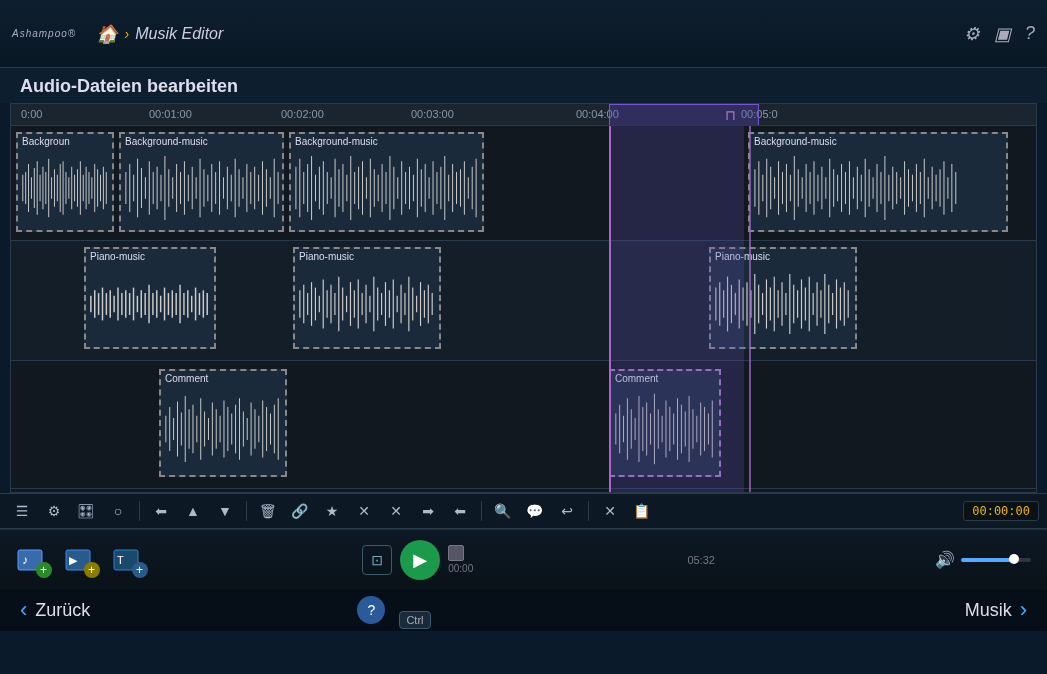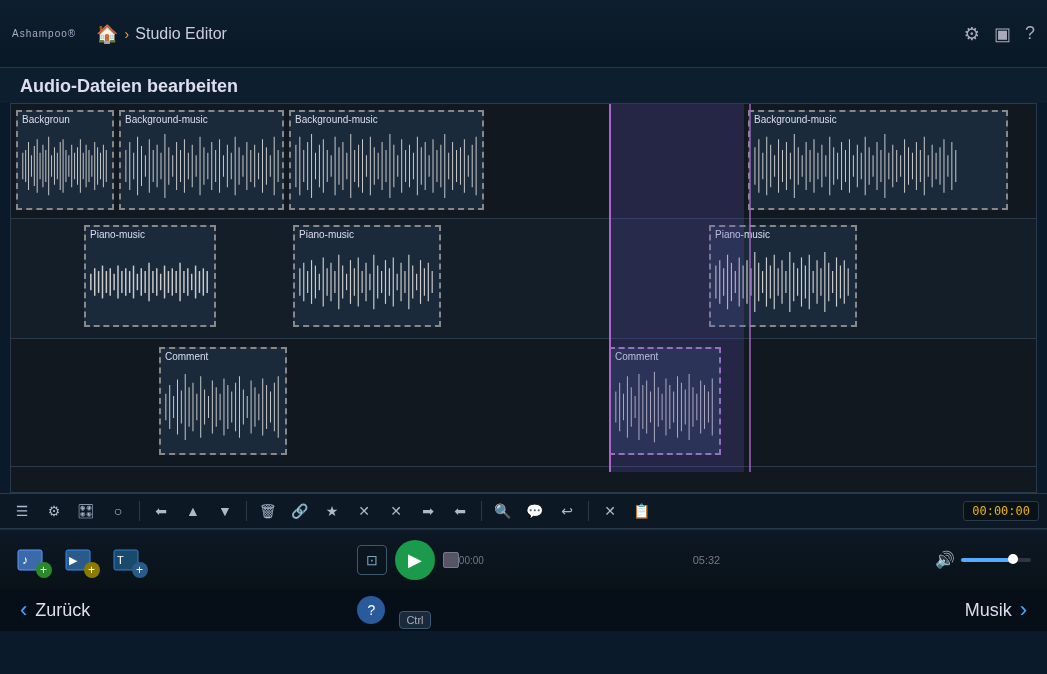--- a/index.html
+++ b/index.html
@@ -15,20 +15,21 @@
 
     
     .header {
       background: linear-gradient(180deg, #0d1e2e 0%, #0a1825 100%);
       height: 68px;
       display: flex;
       align-items: center;
       padding: 15px 12px;
       border-bottom: 1px solid #1a3a5a;
       position: relative;
+      font-style: italic;
     }
     .logo-area {
       display: flex;
       flex-direction: column;
       line-height: 1.1;
     }
     .logo-brand {
       font-size: 10px;
       color: #aac;
       letter-spacing: 1px;
@@ -353,35 +354,46 @@
 </head>
 <body>
 
 <div class="header">
   <div class="logo-area">
     <span class="logo-brand">Ashampoo®</span>
   </div>
   <div class="breadcrumb">
     <span class="breadcrumb-home">🏠</span>
     <span class="breadcrumb-arrow">›</span>
-    <span class="breadcrumb-text">Studio Editor</span>
+    <span class="breadcrumb-text">Musik Editor</span>
   </div>
   <div class="header-icons">
     <span class="header-icon">⚙</span>
     <span class="header-icon">▣</span>
     <span class="header-icon">?</span>
   </div>
 </div>
 
 <div class="page-title-bar">
   <span class="page-title">Audio-Dateien bearbeiten</span>
 </div>
 
 <div class="timeline-container">
 
+  <div class="time-ruler">
+    <span class="time-marker" style="left:10px">0:00</span>
+    <span class="time-marker" style="left:138px">00:01:00</span>
+    <span class="time-marker" style="left:270px">00:02:00</span>
+    <span class="time-marker" style="left:400px">00:03:00</span>
+    <span class="time-marker" style="left:565px">00:04:00</span>
+    <span class="time-marker" style="left:730px">00:05:0</span>
+
+    <div style="position:absolute;left:598px;top:0;width:150px;height:22px;background:rgba(100,70,200,0.3);border:1px solid #7755cc;"></div>
+    <div style="position:absolute;right:300px;top:3px;font-size:14px;color:#aa77cc;">⊓</div>
+  </div>
 
   <div class="tracks-area">
 
     <div class="selection-area" style="left:598px;width:135px;"></div>
 
     <div class="playhead" style="left:598px;"></div>
 
     <div class="playhead" style="left:738px;background:#aa66cc;opacity:0.7;"></div>
 
     <div class="track" style="height:115px;">
@@ -1194,21 +1206,21 @@
         <text x="5" y="22" font-size="11" fill="white">T</text>
         <circle cx="28" cy="28" r="8" fill="#2a5a8a"></circle>
         <text x="24" y="32" font-size="12" fill="white">+</text>
       </svg>
     </div>
   </div>
 
   <div class="play-controls">
     <div class="loop-btn">⊡</div>
     <div class="play-btn">▶</div>
-    <div style="display:flex;flex-direction:row;align-items:center;">
+    <div style="display:flex;flex-direction:column;">
       <div style="width:16px;height:16px;background:#556;border:1px solid #778;border-radius:2px;"></div>
       <span style="font-size:10px;color:#778;margin-top:2px;">00:00</span>
     </div>
   </div>
 
   <div class="duration-display">05:32</div>
 
   <div class="volume-area">
     <span class="volume-icon">🔊</span>
     <div class="volume-slider">

